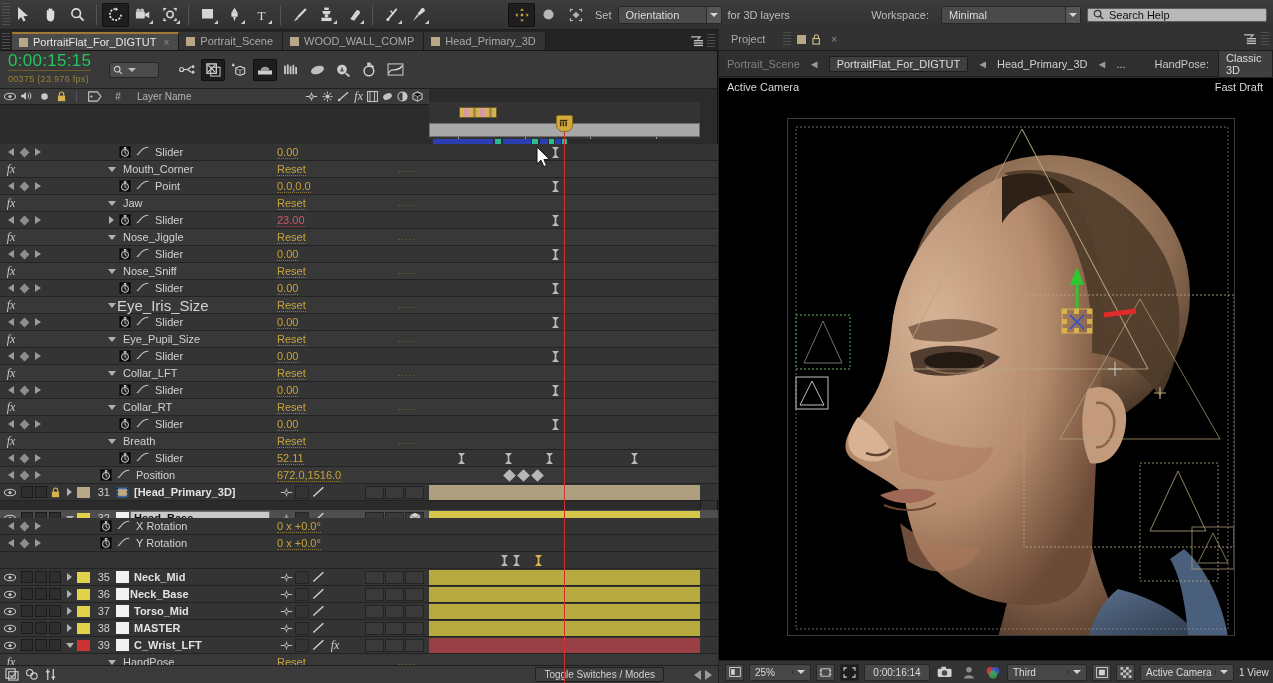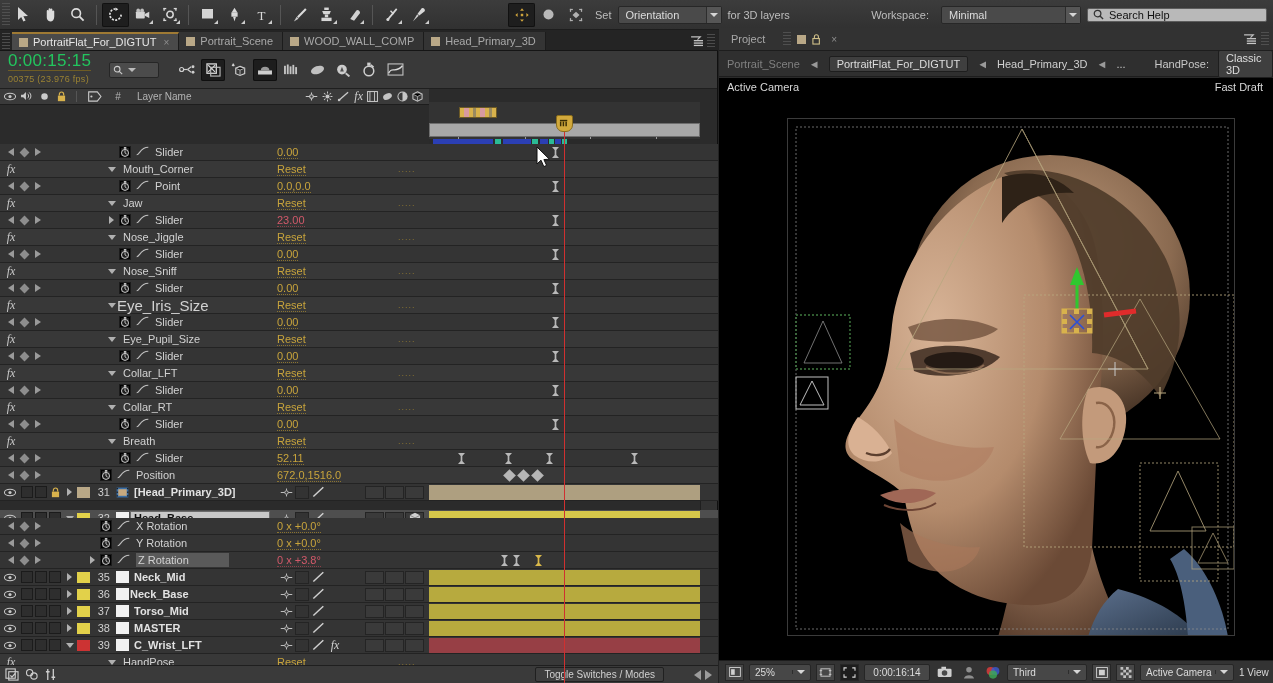--- a/index.html
+++ b/index.html
@@ -1071,42 +1071,20 @@
             </span>
           <span style="margin-left:5px"><svg width="13" height="10" viewBox="0 0 14 11">
                 <path d="M0.6 9.6 C4 9.6 4.4 1.4 13.4 1.4" stroke="#c0c0c0" stroke-width="1.3" fill="none"></path>
               </svg></span>
           <span class="pname" style="margin-left:6px;">Y Rotation</span>
           <span class="val ">0 x +0.0°</span>
           </div>
                    <div class="tp"></div>
         </div>
         <div class="row rdark" style="top: 408px;">
-          <div class="lp">
-            <span class="kfnav">
-            <span class="ar-l"></span>
-            <span class="diam"></span>
-            <span class="ar-r"></span>
-          </span>
-          <span style="width:42px;display:flex;justify-content:flex-end;padding-right:5px">
-              <span class="tri-r"></span>
-            </span>
-          <span class="stw on" style="display:flex;align-items:center;justify-content:center">
-              <svg width="11" height="12" viewBox="0 0 12 13">
-                <circle cx="6" cy="7.6" r="4.2" fill="none" stroke="#d0d0d0" stroke-width="1.2"></circle>
-                <path d="M6 4.4V7.6l2 1.4" stroke="#d0d0d0" stroke-width="1.1" fill="none"></path>
-                <rect x="4.6" y="0.6" width="3" height="2" fill="#d0d0d0"></rect>
-              </svg>
-            </span>
-          <span style="margin-left:5px"><svg width="13" height="10" viewBox="0 0 14 11">
-                <path d="M0.6 9.6 C4 9.6 4.4 1.4 13.4 1.4" stroke="#c0c0c0" stroke-width="1.3" fill="none"></path>
-              </svg></span>
-          <span class="pname" style="margin-left:6px;background:#5a5a5a;padding:1px 40px 1px 2px;">Z Rotation</span>
-          <span class="val red">0 x +3.8°</span>
-          </div>
                    <div class="tp">
             <span class="kf" style="left:72px"></span>
             <span class="kf" style="left:84px"></span>
             <span class="kf sel" style="left:106px"></span>
           </div>
         </div>
         <div class="row rdark" style="top: 425px;">
           <div class="lp">
             <span class="eye">
               <svg width="12" height="9" viewBox="0 0 13 9">

